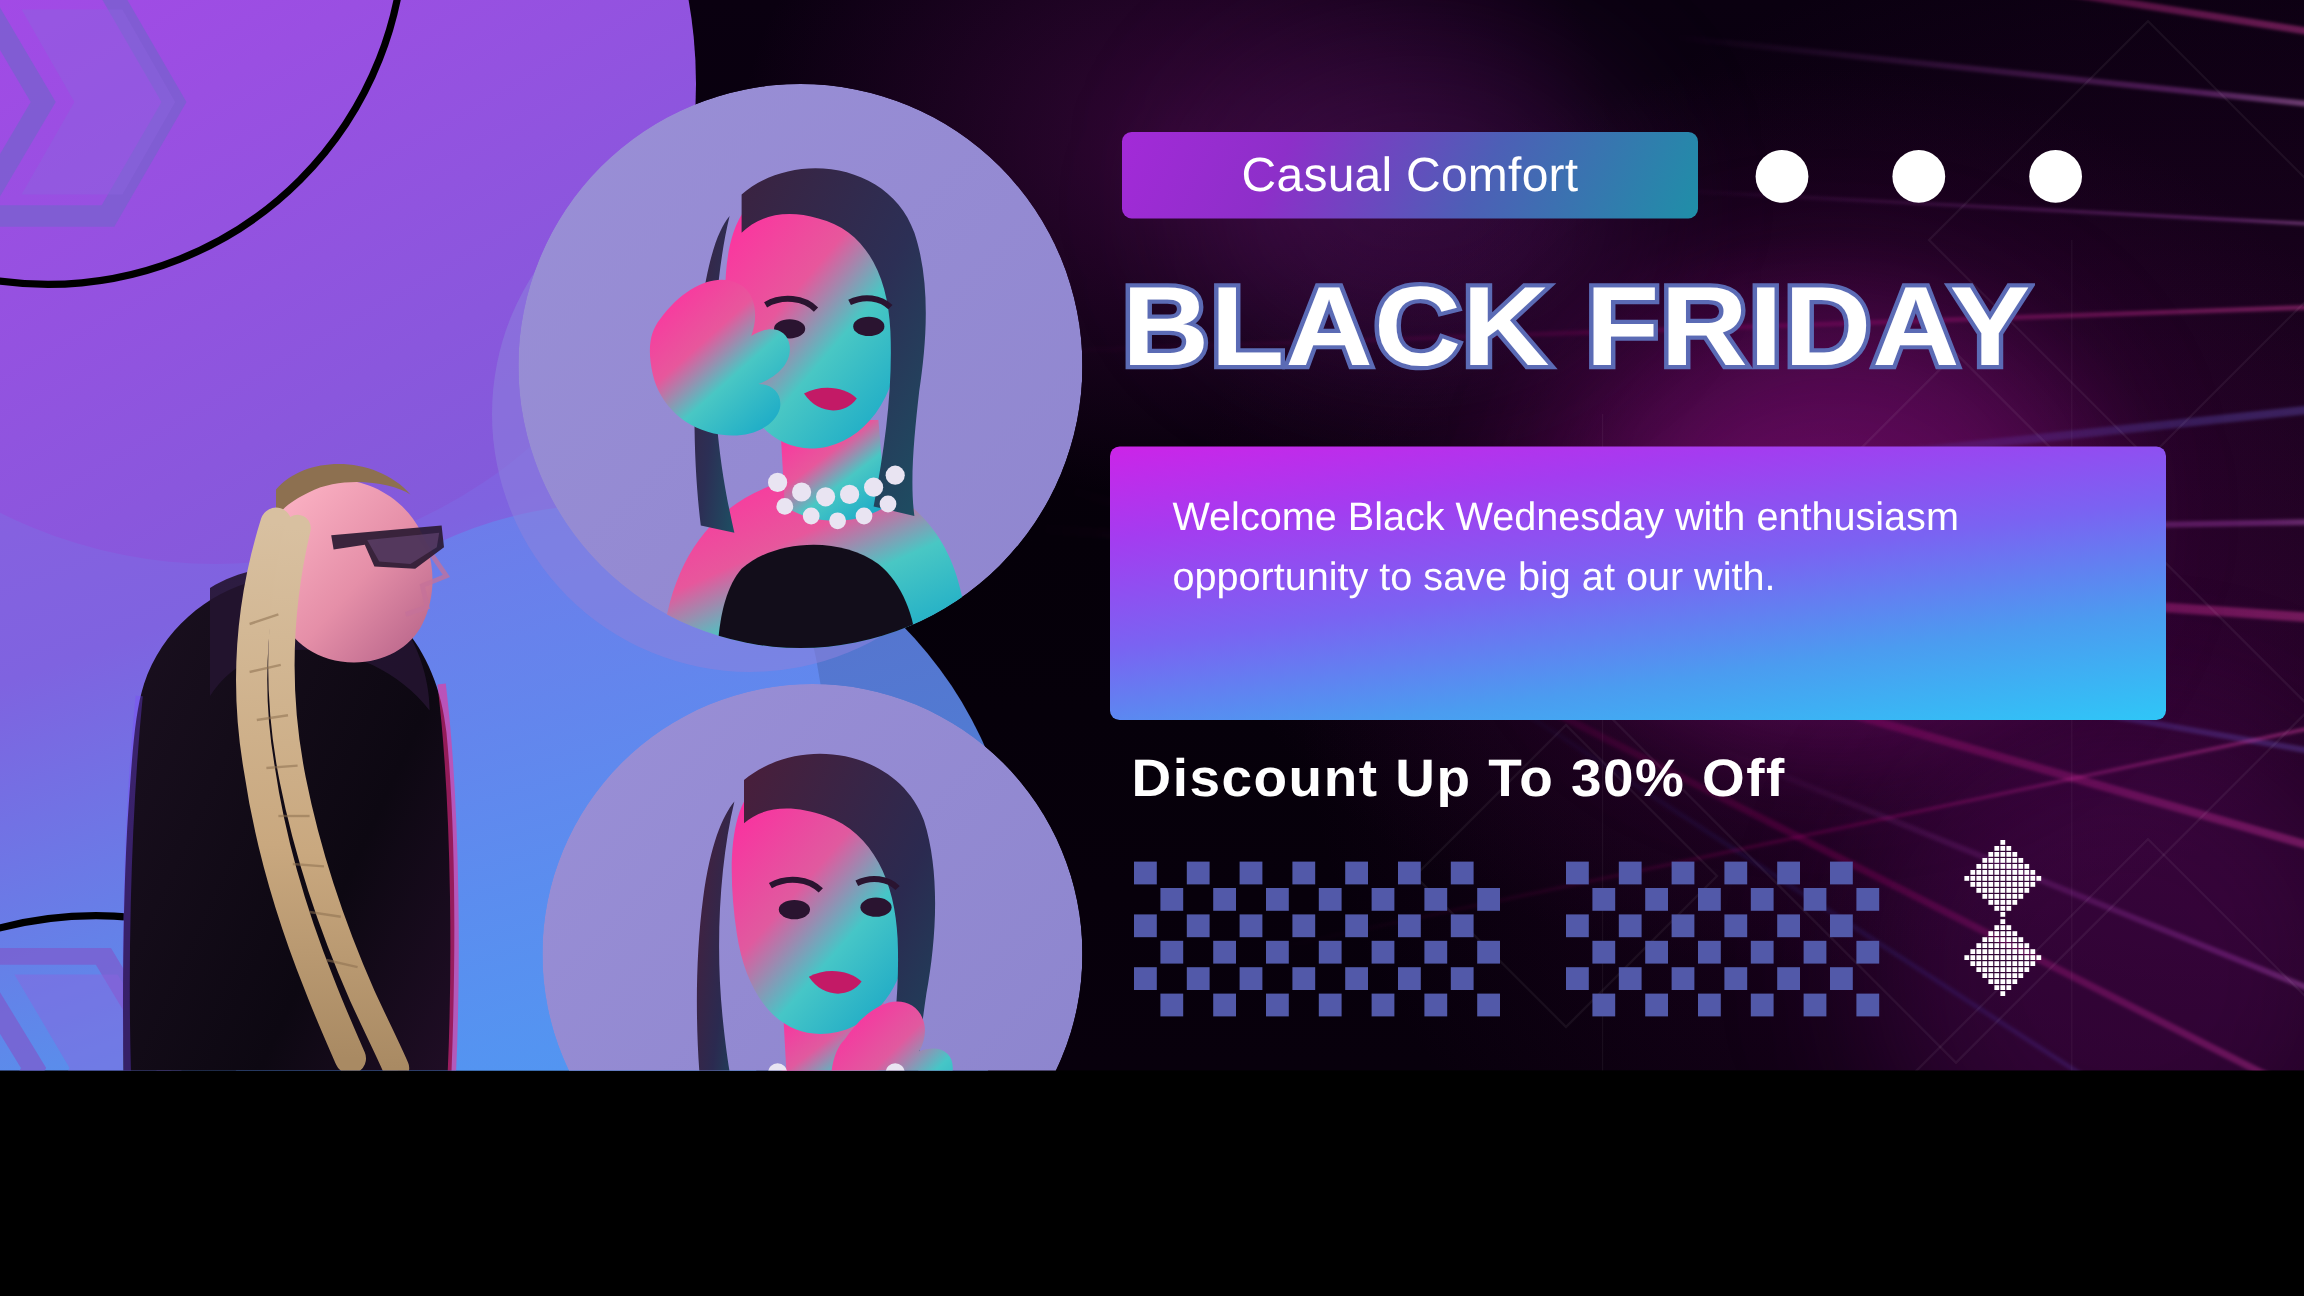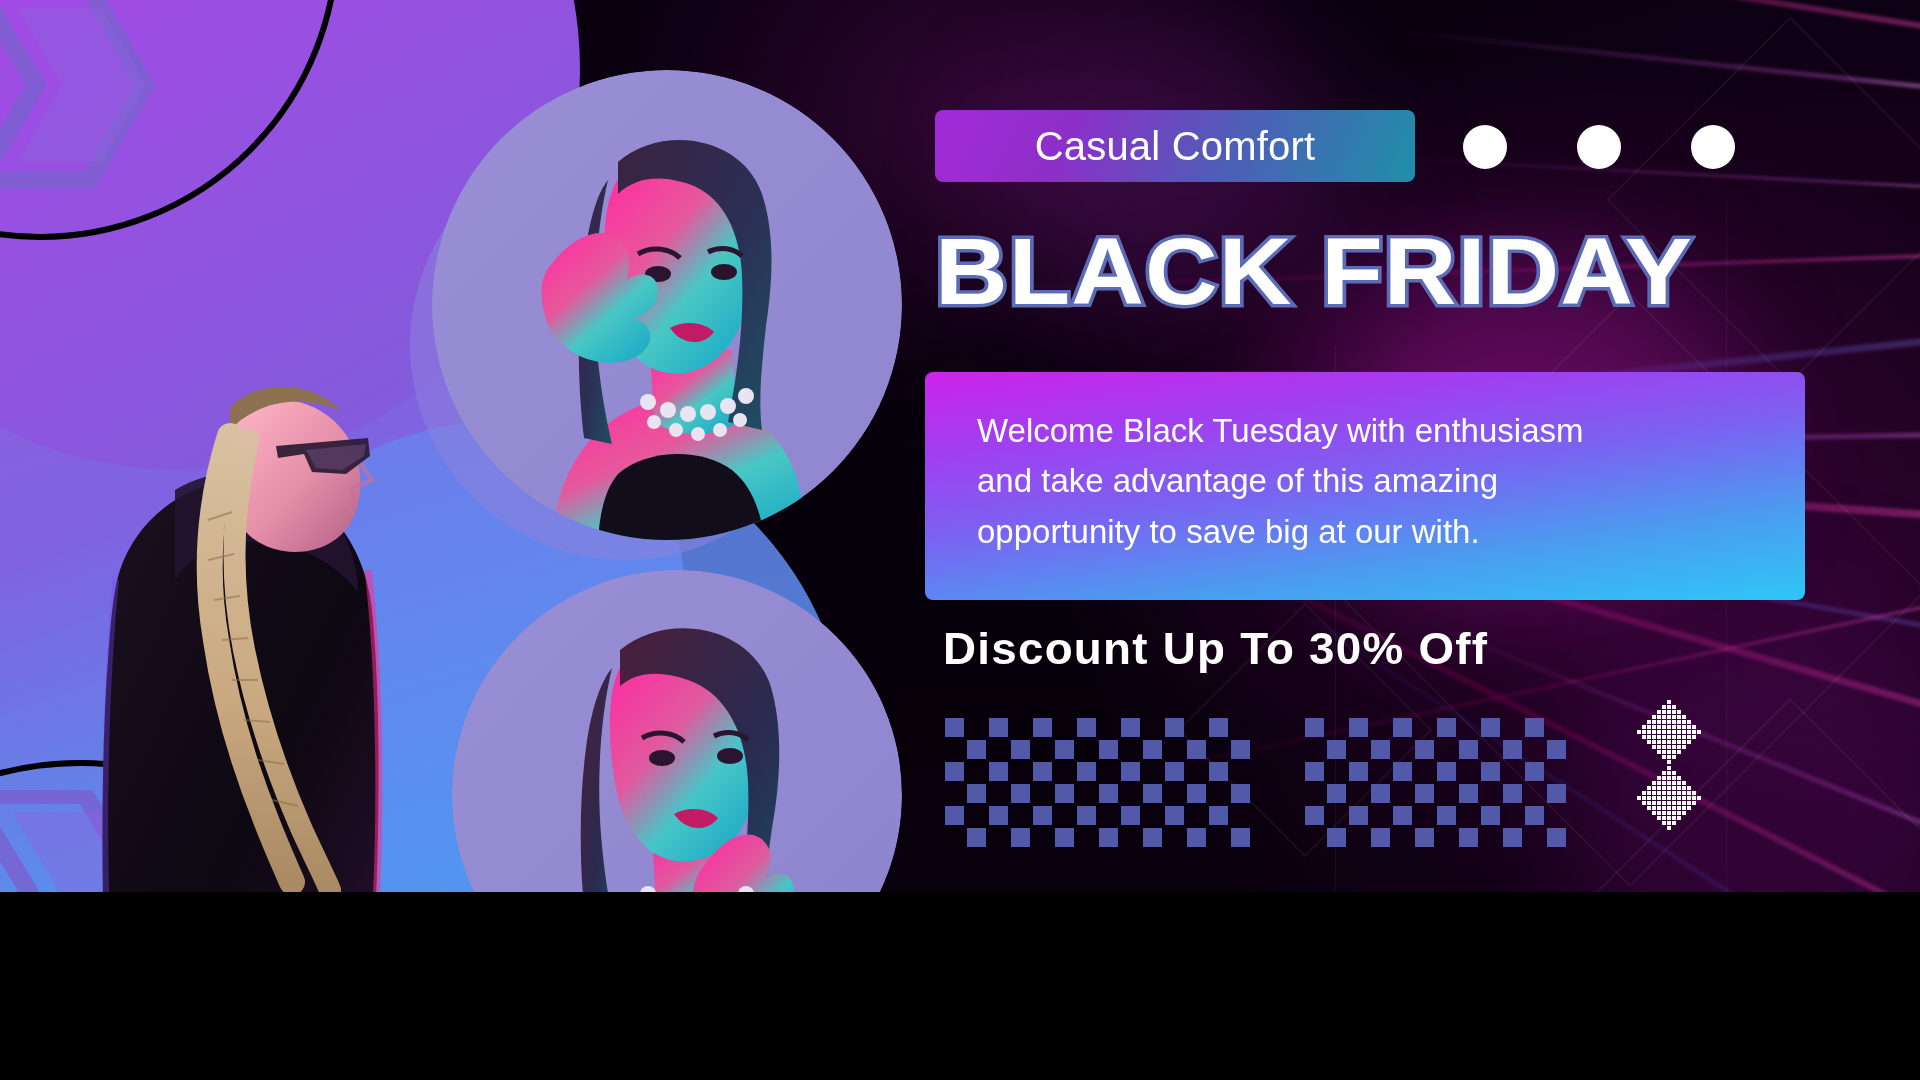--- a/index.html
+++ b/index.html
@@ -333,22 +333,21 @@
 
     <div class="dots">
       <div class="dot"></div>
       <div class="dot"></div>
       <div class="dot"></div>
     </div>
 
     <div class="headline">BLACK FRIDAY</div>
 
     <div class="para">
-      <p>Welcome Black Tuesday with enthusiasm</p>
-      <p>and take advantage of this amazing</p>
+      <p>Welcome Black Wednesday with enthusiasm</p>
       <p>opportunity to save big at our with.</p>
     </div>
 
     <div class="discount">Discount Up To 30% Off</div>
 
     <div class="checker" style="left:10px;top:718px;width:300px;height:110px;">
 
     <div class="sq" style="left: 0px; top: 0px; width: 19px; height: 19px; background: rgb(82, 89, 169);"></div>
         <div class="sq" style="left: 44px; top: 0px; width: 19px; height: 19px; background: rgb(82, 89, 169);"></div>
         <div class="sq" style="left: 88px; top: 0px; width: 19px; height: 19px; background: rgb(82, 89, 169);"></div>

